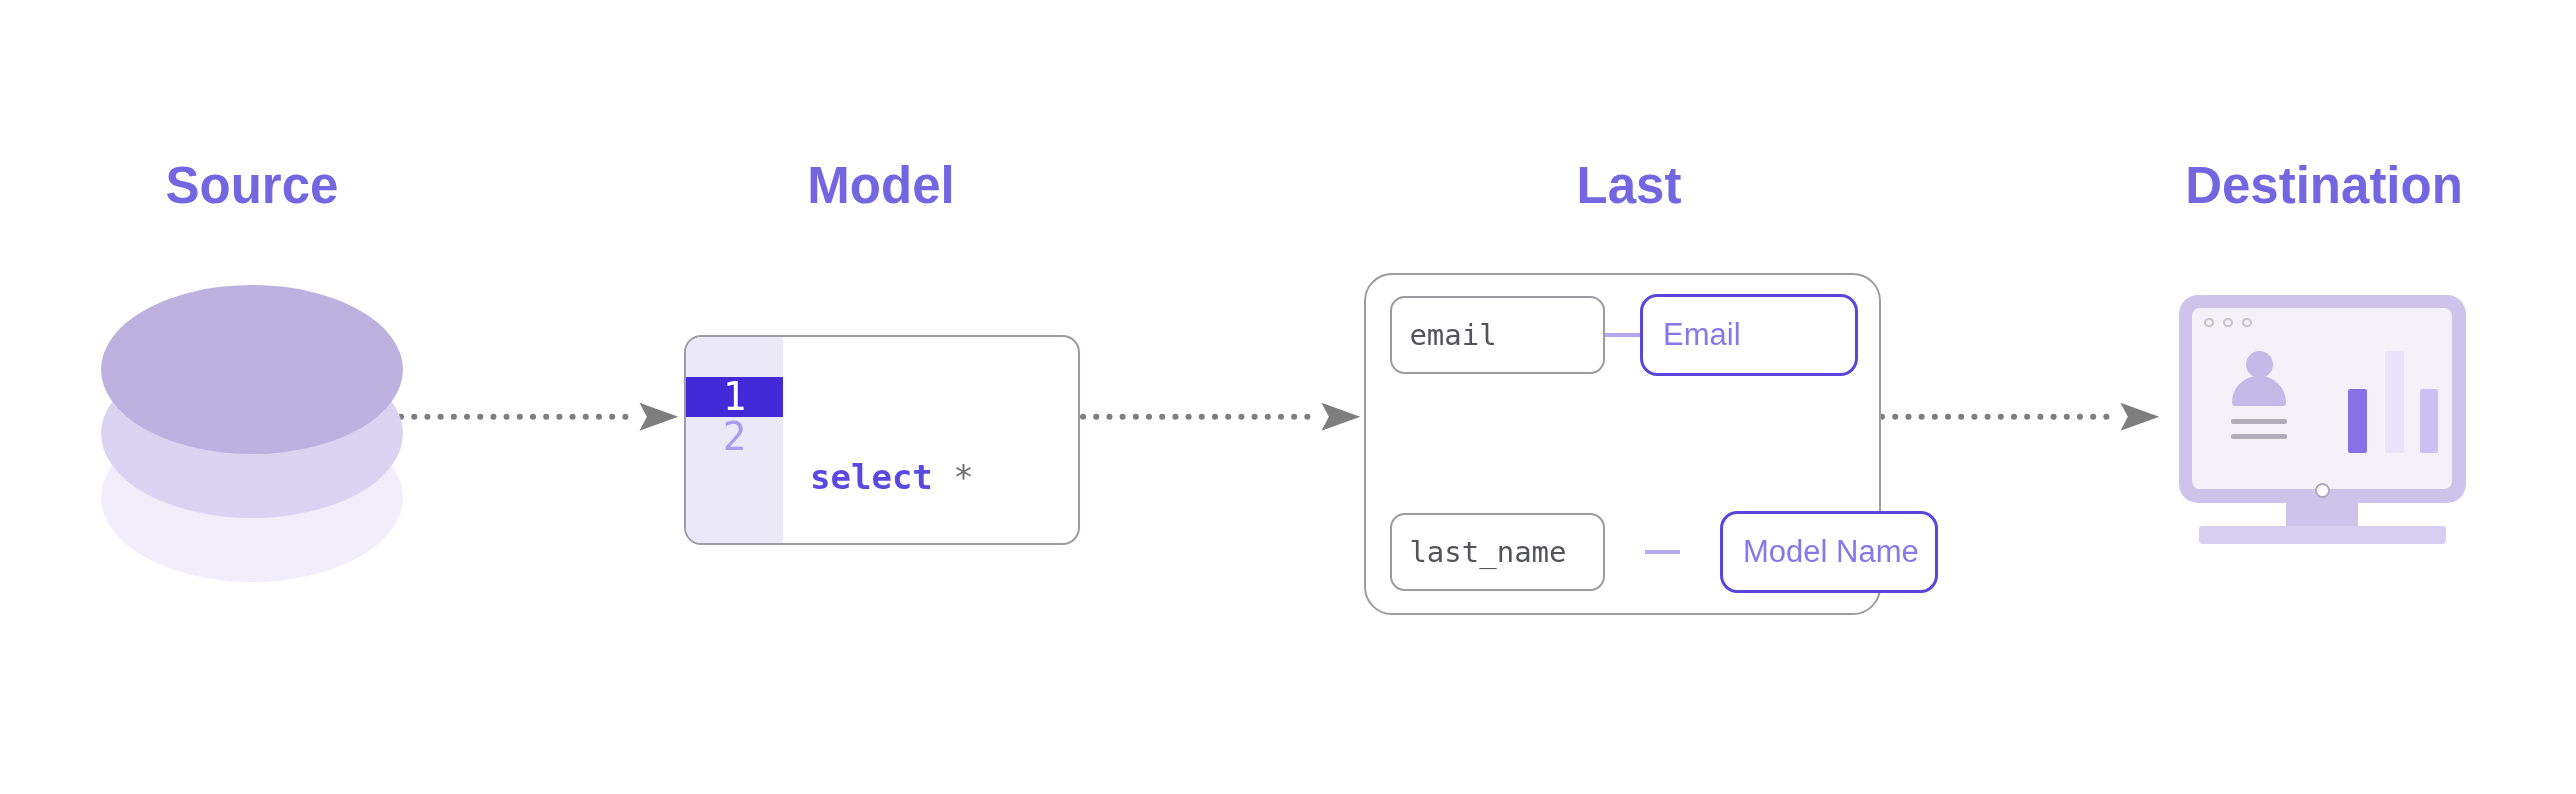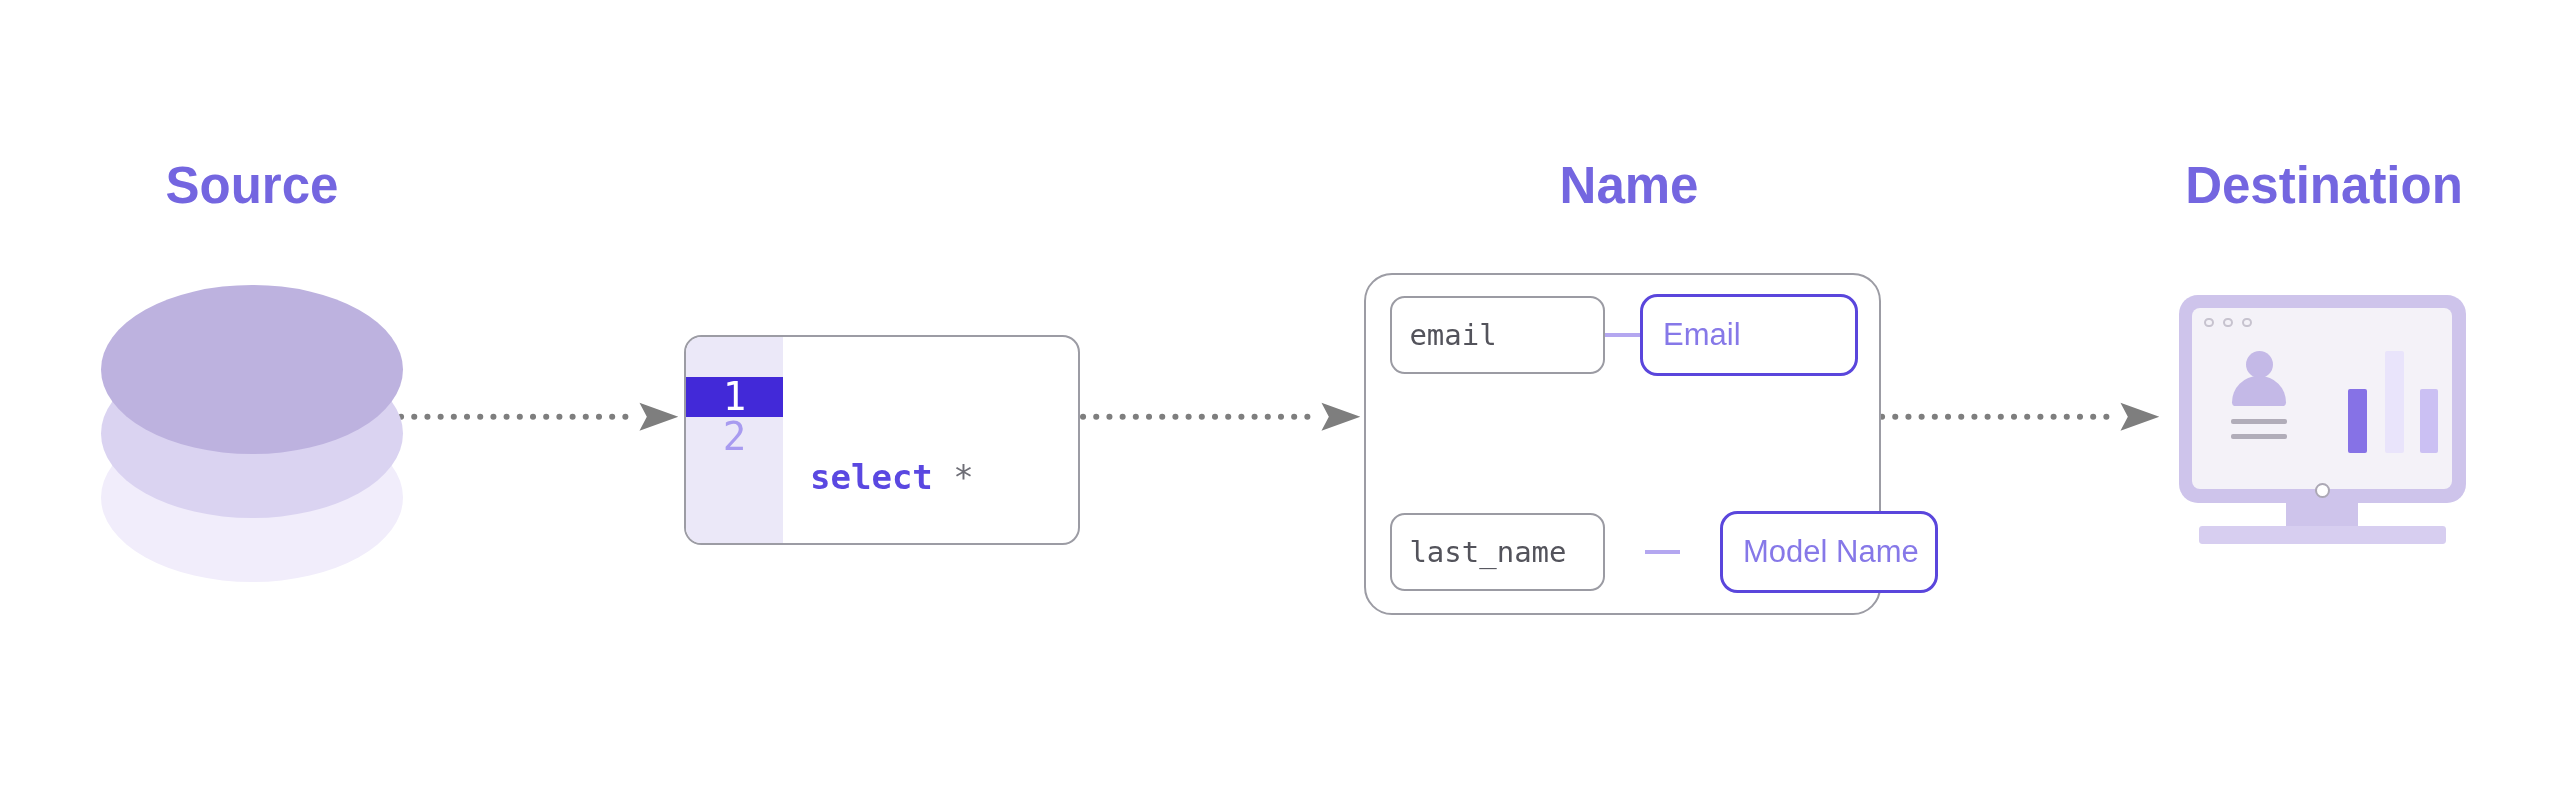--- a/index.html
+++ b/index.html
@@ -73,21 +73,22 @@
   .mon-neck{position:absolute;left:107px;top:208px;width:72px;height:23px;background:#CEC4EB;}
   .mon-base{position:absolute;left:20px;top:231px;width:247px;height:18px;
             border-radius:3.4px;background:#D7CEF0;}
 </style>
 </head>
 <body>
 
 <div class="canvas">
 
   <div class="stage-title" style="left:252px">Source</div>
-  <div class="stage-title" style="left:1629px">Name</div>
+  <div class="stage-title" style="left:881px">Model</div>
+  <div class="stage-title" style="left:1629px">Last</div>
   <div class="stage-title" style="left:2324px">Destination</div>
 
   <div>
     <div class="db-ellipse db-bot"></div>
     <div class="db-ellipse db-mid"></div>
     <div class="db-ellipse db-top"></div>
   </div>
 
   <svg class="arrow" style="left:397px" viewBox="0 0 424 44">
     <line x1="6" y1="22" x2="354" y2="22" stroke="#7E7E7E" stroke-width="9" stroke-linecap="round" stroke-dasharray="0.1 19.6"></line>

